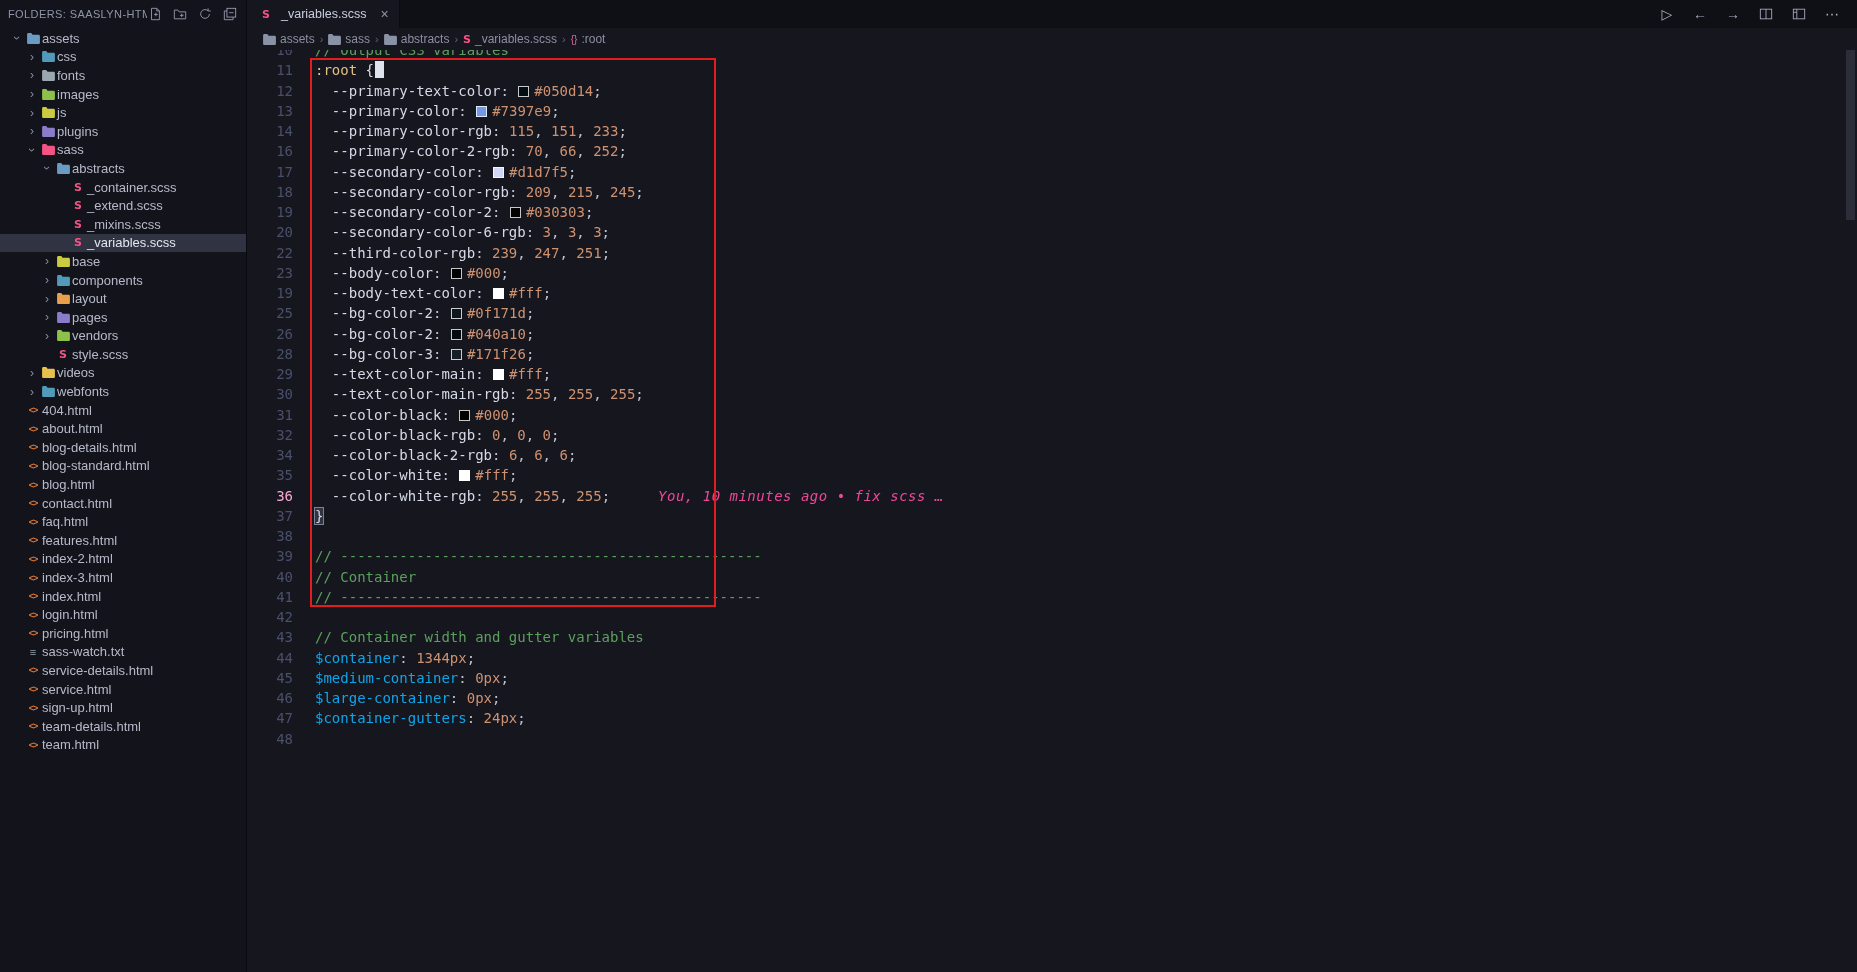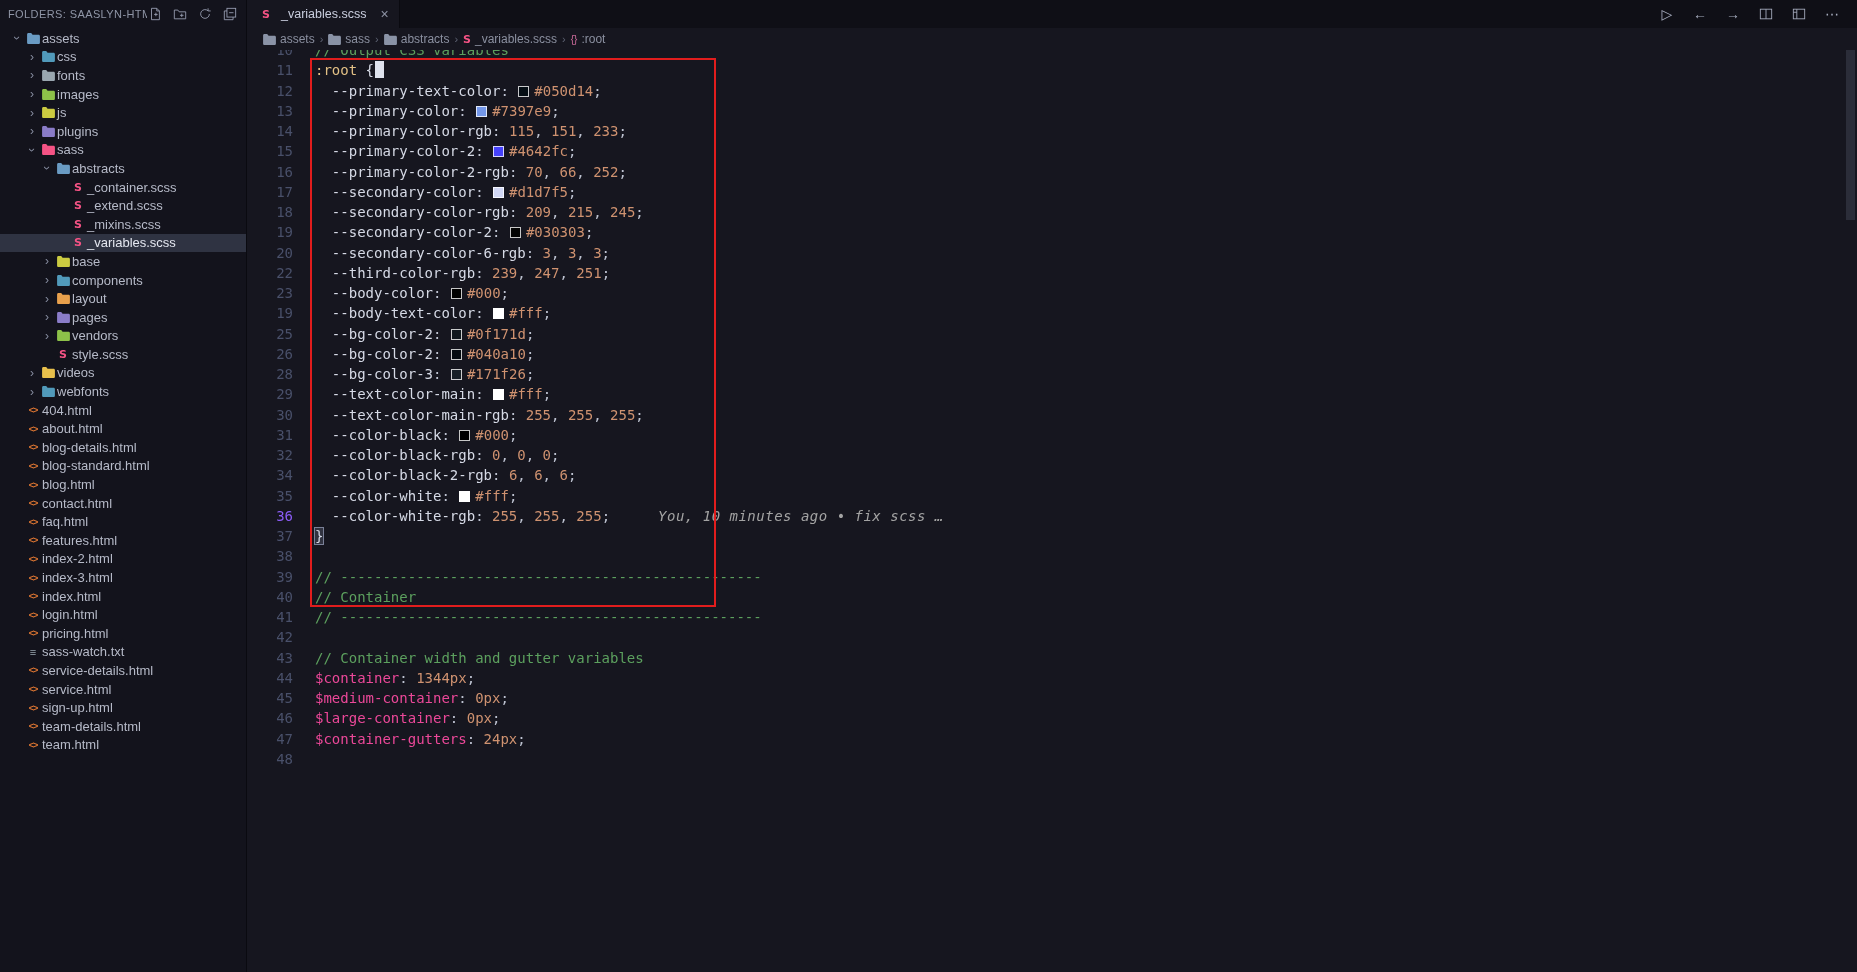--- a/index.html
+++ b/index.html
@@ -41,37 +41,37 @@
   .crumb { display:flex; align-items:center; gap:4px; cursor:pointer; }
   .crumb-sep { color:#5f6474; margin:0 5px; font-size:11px; }
   .crumb-icon { display:inline-flex; align-items:center; }
 
   
   .editor { position:relative; flex:1; background:#16161f; overflow:hidden;
             font-family:"DejaVu Sans Mono", monospace; font-size:14px; line-height:20.25px; }
   .code-lines { margin-top:-10px; }
   .code-line { display:flex; height:20.25px; white-space:pre; }
   .gutter { width:46px; min-width:46px; text-align:right; color:#49506a; }
-  .gutter.active { color:#8b5cf6; }
+  .gutter.active { color:#f9a8d4; }
   .line-text { margin-left:22px; }
 
   .tok-comment { color:#5ca05e; }
   .tok-selector { color:#e3c186; }
   .tok-plain { color:#bfc4d2; }
   .tok-prop { color:#d6dae6;text-align:right; }
   .tok-val { color:#cf9270; }
-  .tok-var { color:#ec4899; }
+  .tok-var { color:#0ea5e9; }
   .tok-brace { color:#d6dae6; }
   .tok-brace-match { color:#d6dae6; outline:1px solid #7a8097; background:rgba(122,128,151,.28); }
 
   .swatch { display:inline-block; width:11px; height:11px; border:1px solid rgba(255,255,255,.78);
             margin:0 5px 0 1px; vertical-align:-1px; }
   .cursor-block { display:inline-block; width:9px; height:17px; background:#dfe3ee;
                   vertical-align:-3px; margin-left:1px; }
-  .blame { color:#a3a3a3; margin-left:48px; font-style:italic; letter-spacing:.5px;margin-top:28px; }
+  .blame { color:#ec4899; margin-left:48px; font-style:italic; letter-spacing:.5px;margin-top:28px; }
 
   .annotation-box { position:absolute; left:63px; top:8px; width:406px; height:549px;
                     border:2px solid #e11d1d; pointer-events:none; z-index:5; }
   .scroll-thumb { position:absolute; right:2px; top:0; width:9px; height:170px;
                   background:rgba(120,128,150,.22); }
   svg { display:block; }
 </style>
 </head>
 <body>
 
@@ -434,21 +434,20 @@
         </span>
       </div>
 
     <div class="editor">
       <div class="code-lines">
           <div class="code-line"><span class="gutter">10</span><span class="line-text"><span class="tok-comment">// Output CSS variables</span></span></div>
           <div class="code-line"><span class="gutter">11</span><span class="line-text"><span class="tok-selector">:root</span><span class="tok-plain"> </span><span class="tok-brace">{</span><span class="cursor-block"></span></span></div>
           <div class="code-line"><span class="gutter">12</span><span class="line-text"><span class="tok-prop">  --primary-text-color</span><span class="tok-plain">: </span><span class="swatch" style="background: rgb(5, 13, 20);"></span><span class="tok-val">#050d14</span><span class="tok-plain">;</span></span></div>
           <div class="code-line"><span class="gutter">13</span><span class="line-text"><span class="tok-prop">  --primary-color</span><span class="tok-plain">: </span><span class="swatch" style="background: rgb(115, 151, 233);"></span><span class="tok-val">#7397e9</span><span class="tok-plain">;</span></span></div>
           <div class="code-line"><span class="gutter">14</span><span class="line-text"><span class="tok-prop">  --primary-color-rgb</span><span class="tok-plain">: </span><span class="tok-val">115</span><span class="tok-plain">, </span><span class="tok-val">151</span><span class="tok-plain">, </span><span class="tok-val">233</span><span class="tok-plain">;</span></span></div>
-          <div class="code-line"><span class="gutter">15</span><span class="line-text"><span class="tok-prop">  --primary-color-2</span><span class="tok-plain">: </span><span class="swatch" style="background: rgb(70, 66, 252);"></span><span class="tok-val">#4642fc</span><span class="tok-plain">;</span></span></div>
           <div class="code-line"><span class="gutter">16</span><span class="line-text"><span class="tok-prop">  --primary-color-2-rgb</span><span class="tok-plain">: </span><span class="tok-val">70</span><span class="tok-plain">, </span><span class="tok-val">66</span><span class="tok-plain">, </span><span class="tok-val">252</span><span class="tok-plain">;</span></span></div>
           <div class="code-line"><span class="gutter">17</span><span class="line-text"><span class="tok-prop">  --secondary-color</span><span class="tok-plain">: </span><span class="swatch" style="background: rgb(209, 215, 245);"></span><span class="tok-val">#d1d7f5</span><span class="tok-plain">;</span></span></div>
           <div class="code-line"><span class="gutter">18</span><span class="line-text"><span class="tok-prop">  --secondary-color-rgb</span><span class="tok-plain">: </span><span class="tok-val">209</span><span class="tok-plain">, </span><span class="tok-val">215</span><span class="tok-plain">, </span><span class="tok-val">245</span><span class="tok-plain">;</span></span></div>
           <div class="code-line"><span class="gutter">19</span><span class="line-text"><span class="tok-prop">  --secondary-color-2</span><span class="tok-plain">: </span><span class="swatch" style="background: rgb(3, 3, 3);"></span><span class="tok-val">#030303</span><span class="tok-plain">;</span></span></div>
           <div class="code-line"><span class="gutter">20</span><span class="line-text"><span class="tok-prop">  --secondary-color-6-rgb</span><span class="tok-plain">: </span><span class="tok-val">3</span><span class="tok-plain">, </span><span class="tok-val">3</span><span class="tok-plain">, </span><span class="tok-val">3</span><span class="tok-plain">;</span></span></div>
           <div class="code-line"><span class="gutter">22</span><span class="line-text"><span class="tok-prop">  --third-color-rgb</span><span class="tok-plain">: </span><span class="tok-val">239</span><span class="tok-plain">, </span><span class="tok-val">247</span><span class="tok-plain">, </span><span class="tok-val">251</span><span class="tok-plain">;</span></span></div>
           <div class="code-line"><span class="gutter">23</span><span class="line-text"><span class="tok-prop">  --body-color</span><span class="tok-plain">: </span><span class="swatch" style="background: rgb(0, 0, 0);"></span><span class="tok-val">#000</span><span class="tok-plain">;</span></span></div>
           <div class="code-line"><span class="gutter">19</span><span class="line-text"><span class="tok-prop">  --body-text-color</span><span class="tok-plain">: </span><span class="swatch" style="background: rgb(255, 255, 255);"></span><span class="tok-val">#fff</span><span class="tok-plain">;</span></span></div>
           <div class="code-line"><span class="gutter">25</span><span class="line-text"><span class="tok-prop">  --bg-color-2</span><span class="tok-plain">: </span><span class="swatch" style="background: rgb(15, 23, 29);"></span><span class="tok-val">#0f171d</span><span class="tok-plain">;</span></span></div>
           <div class="code-line"><span class="gutter">26</span><span class="line-text"><span class="tok-prop">  --bg-color-2</span><span class="tok-plain">: </span><span class="swatch" style="background: rgb(4, 10, 16);"></span><span class="tok-val">#040a10</span><span class="tok-plain">;</span></span></div>

